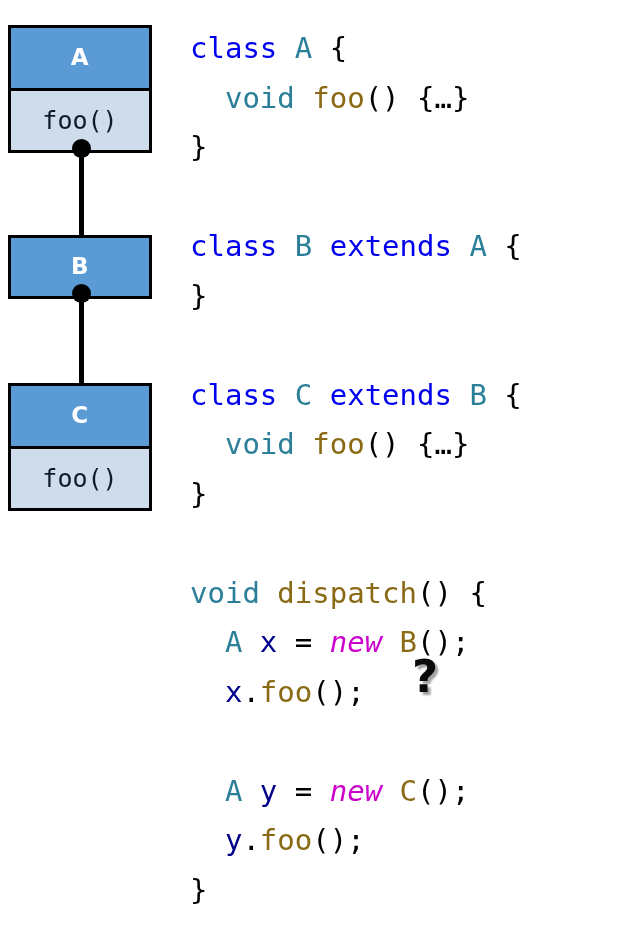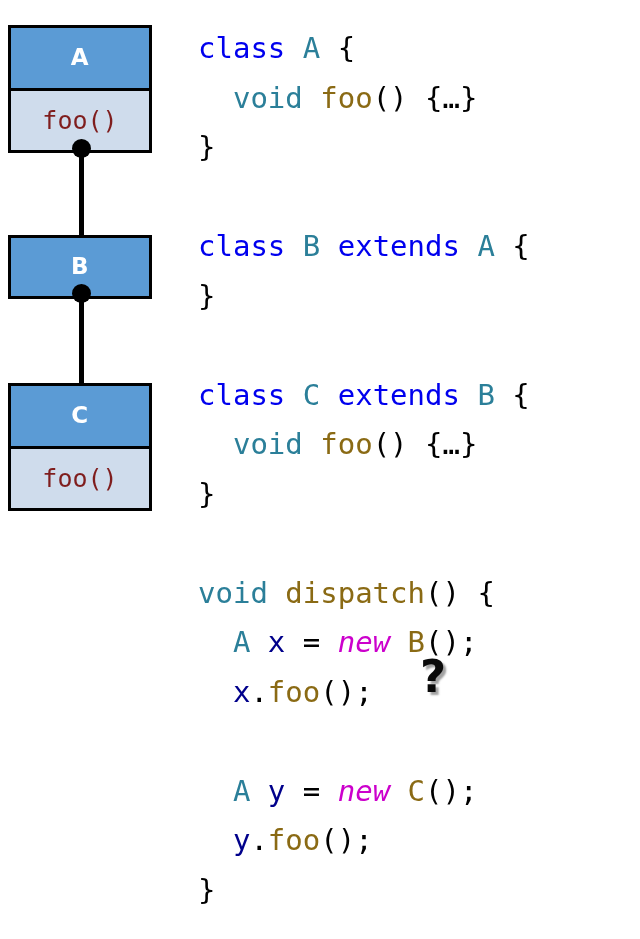--- a/index.html
+++ b/index.html
@@ -45,21 +45,21 @@
     font-size: 23px;
     letter-spacing: 0.5px;
   }
 
   .uml-members {
     box-sizing: border-box;
     border-top: 3px solid #000000;
     height: 62px;
     line-height: 60px;
     text-align: center;
-    color: #7f1d1d;
+    color: #0f172a;
     font-family: "DejaVu Sans Mono", monospace;
     font-size: 25px;
   }
 
   
   #uml-class-a { top: 25px; }
   #uml-class-b { top: 235px; }
   #uml-class-c { top: 383px; }
 
   #uml-class-b .uml-name { height: 58px; line-height: 56px; }
@@ -94,21 +94,20 @@
     font-family: "DejaVu Sans Mono", monospace;
     font-size: 29px;
     line-height: 49.5px;
     white-space: pre;
     color: #000000;
   }
 
   .code-line {
     height: 49.5px;
     position: relative;
-    margin-left: 8px;
   }
   .code-line.blank { color: transparent; }
 
   
   .t-kw      { color: #0000EE; }
   .t-type    { color: #2B7F99; }
   .t-method  { color: #8A6A14; text-align: center; }
   .t-var     { color: #00008B; }
   .t-new     { color: #CC00CC; font-style: italic; }
   .t-punct   { color: #000000; }

